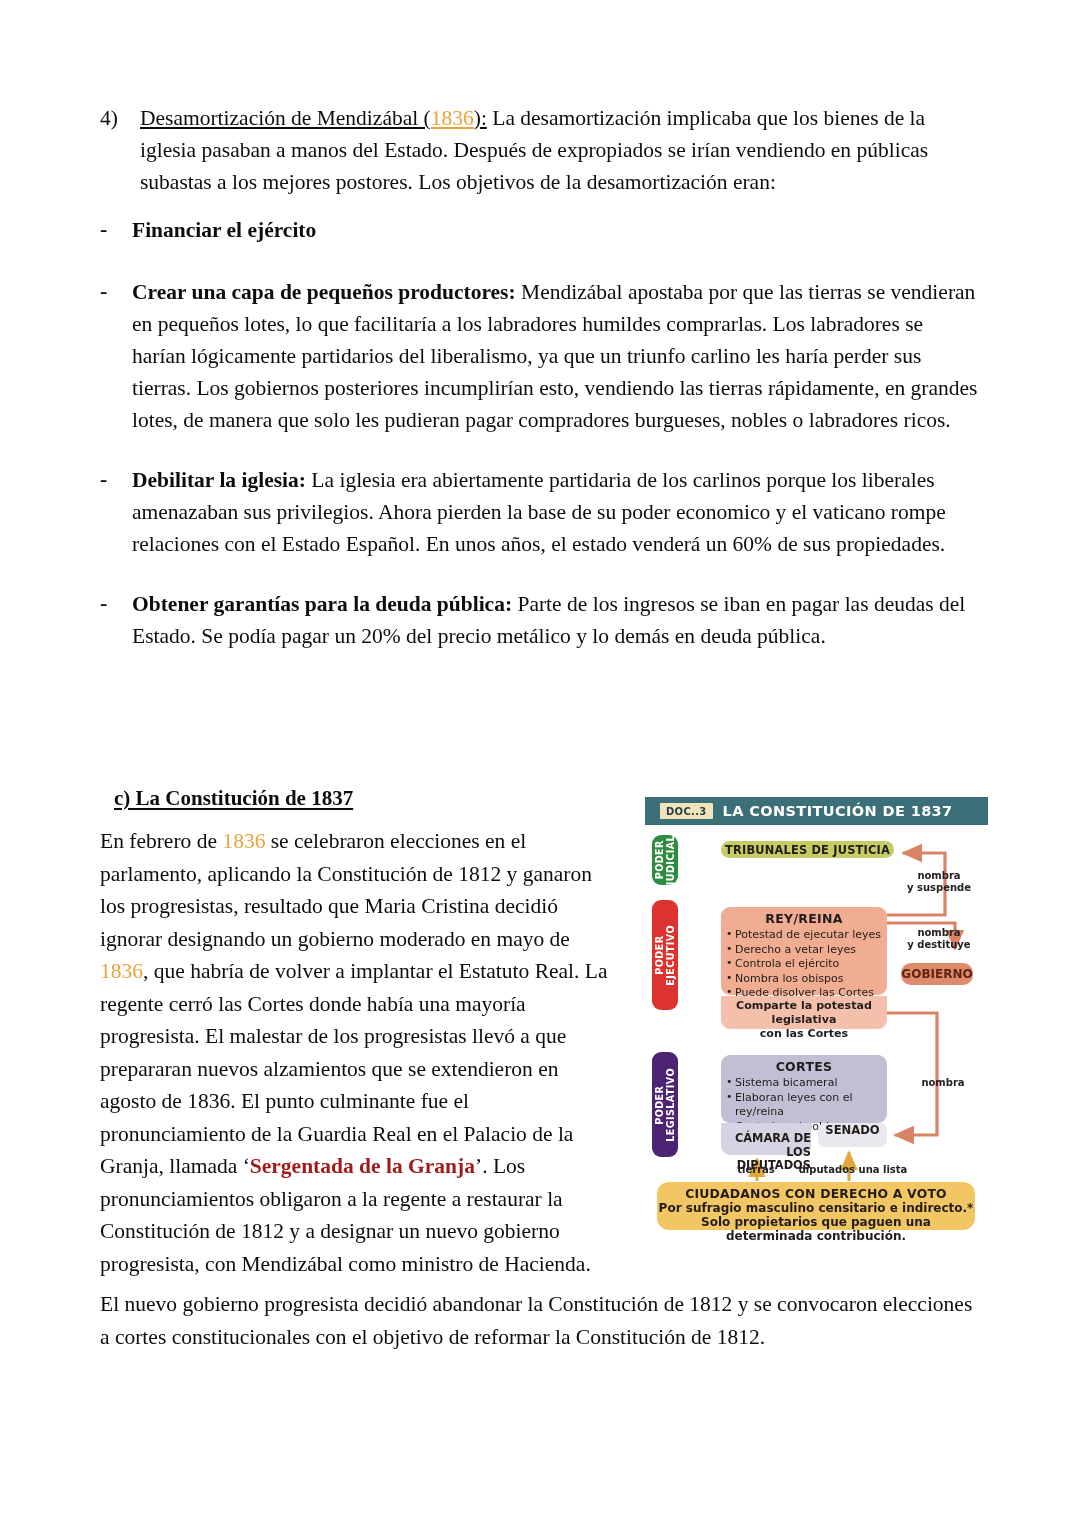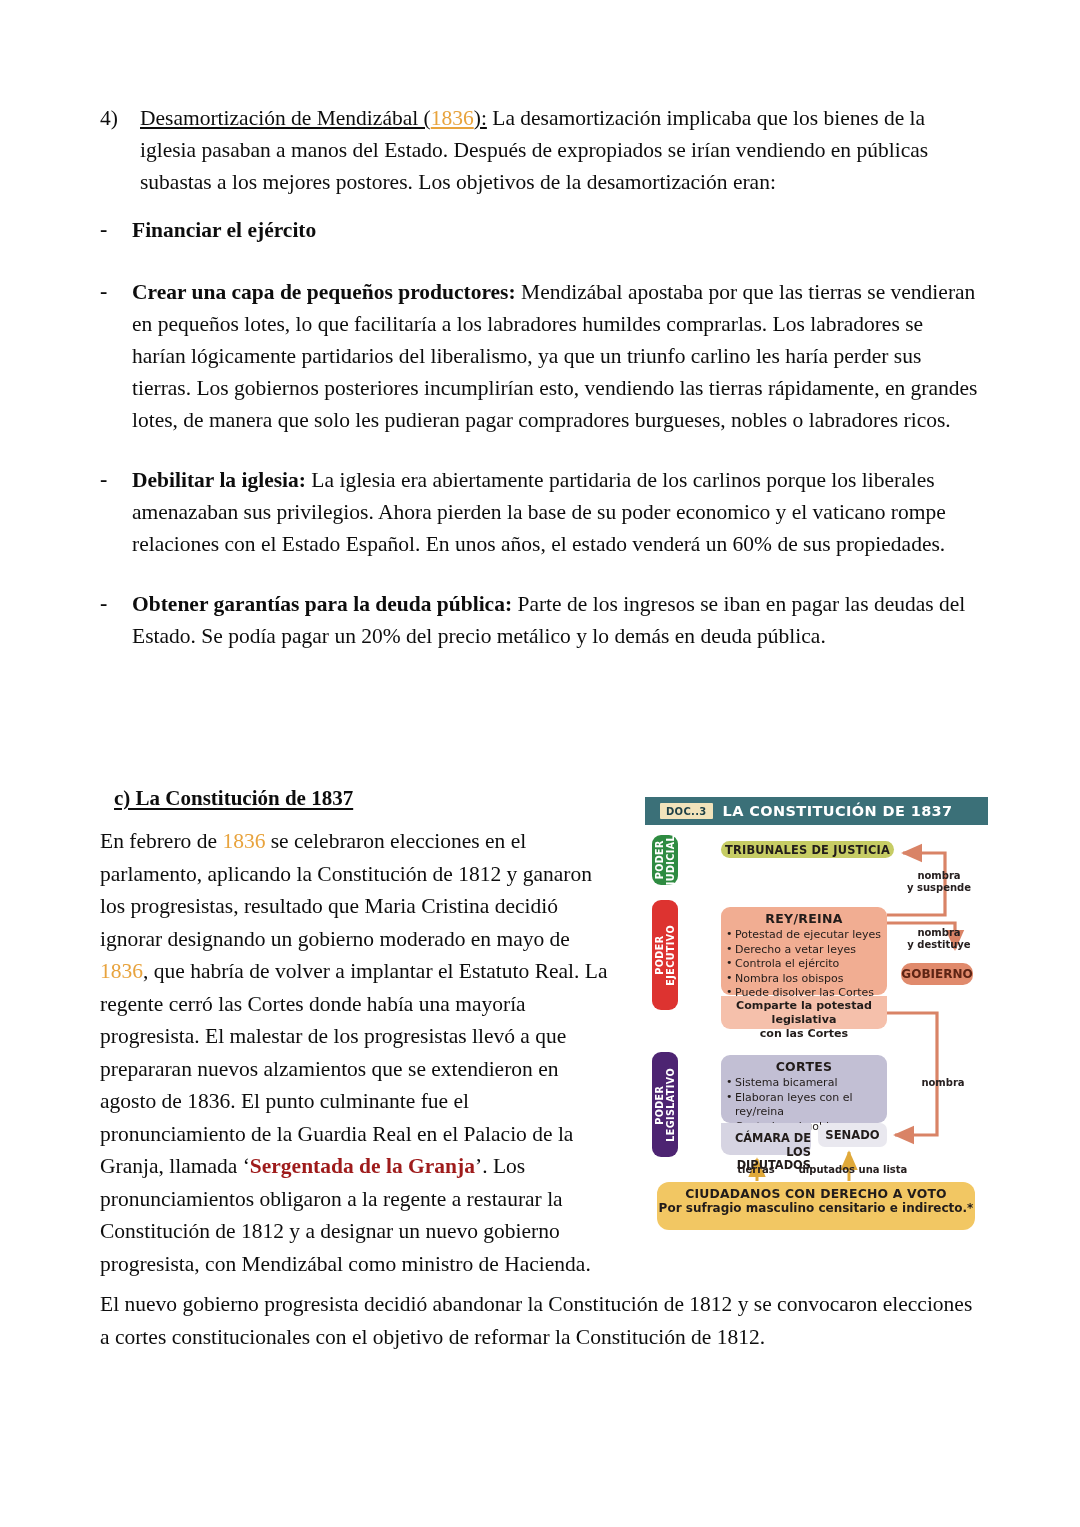--- a/index.html
+++ b/index.html
@@ -210,21 +210,21 @@
     font-size: 11.4px;
     font-weight: bold;
     line-height: 13.5px;
     padding-top: 9px;
     box-sizing: border-box;
   }
   #node-senado {
     left: 173px; top: 326px; width: 69px; height: 24px;
     background: #e9e8ef;
     border-radius: 7px;
-    display: flex; align-items: center; justify-content: center;
+    display: flex; align-items: flex-start; justify-content: center;
     font-size: 11.6px; font-weight: bold;
   }
   #node-ciudadanos {
     left: 12px; top: 385px; width: 318px; height: 48px;
     background: #f2c763;
     border-radius: 12px;
     text-align: center;
     box-sizing: border-box;
     padding-top: 4px;
   }
@@ -387,20 +387,21 @@
       <div>DIPUTADOS</div>
     </div>
 
     <div class="node" id="node-senado">
       <span>SENADO</span>
     </div>
 
     <div class="node" id="node-ciudadanos">
       <div class="cz-title">CIUDADANOS CON DERECHO A VOTO</div>
       <div class="cz-line">Por sufragio masculino censitario e indirecto.*</div>
+      <div class="cz-line">Solo propietarios que paguen una determinada contribución.</div>
     </div>
 
     <div class="edge-label" id="lbl-nombra-suspende">nombra
 y suspende</div>
     <div class="edge-label" id="lbl-nombra-destituye">nombra
 y destituye</div>
     <div class="edge-label" id="lbl-nombra">nombra</div>
     <div class="edge-label" id="lbl-eligen">tierras</div>
     <div class="edge-label" id="lbl-proponen">diputados una lista</div>
 

